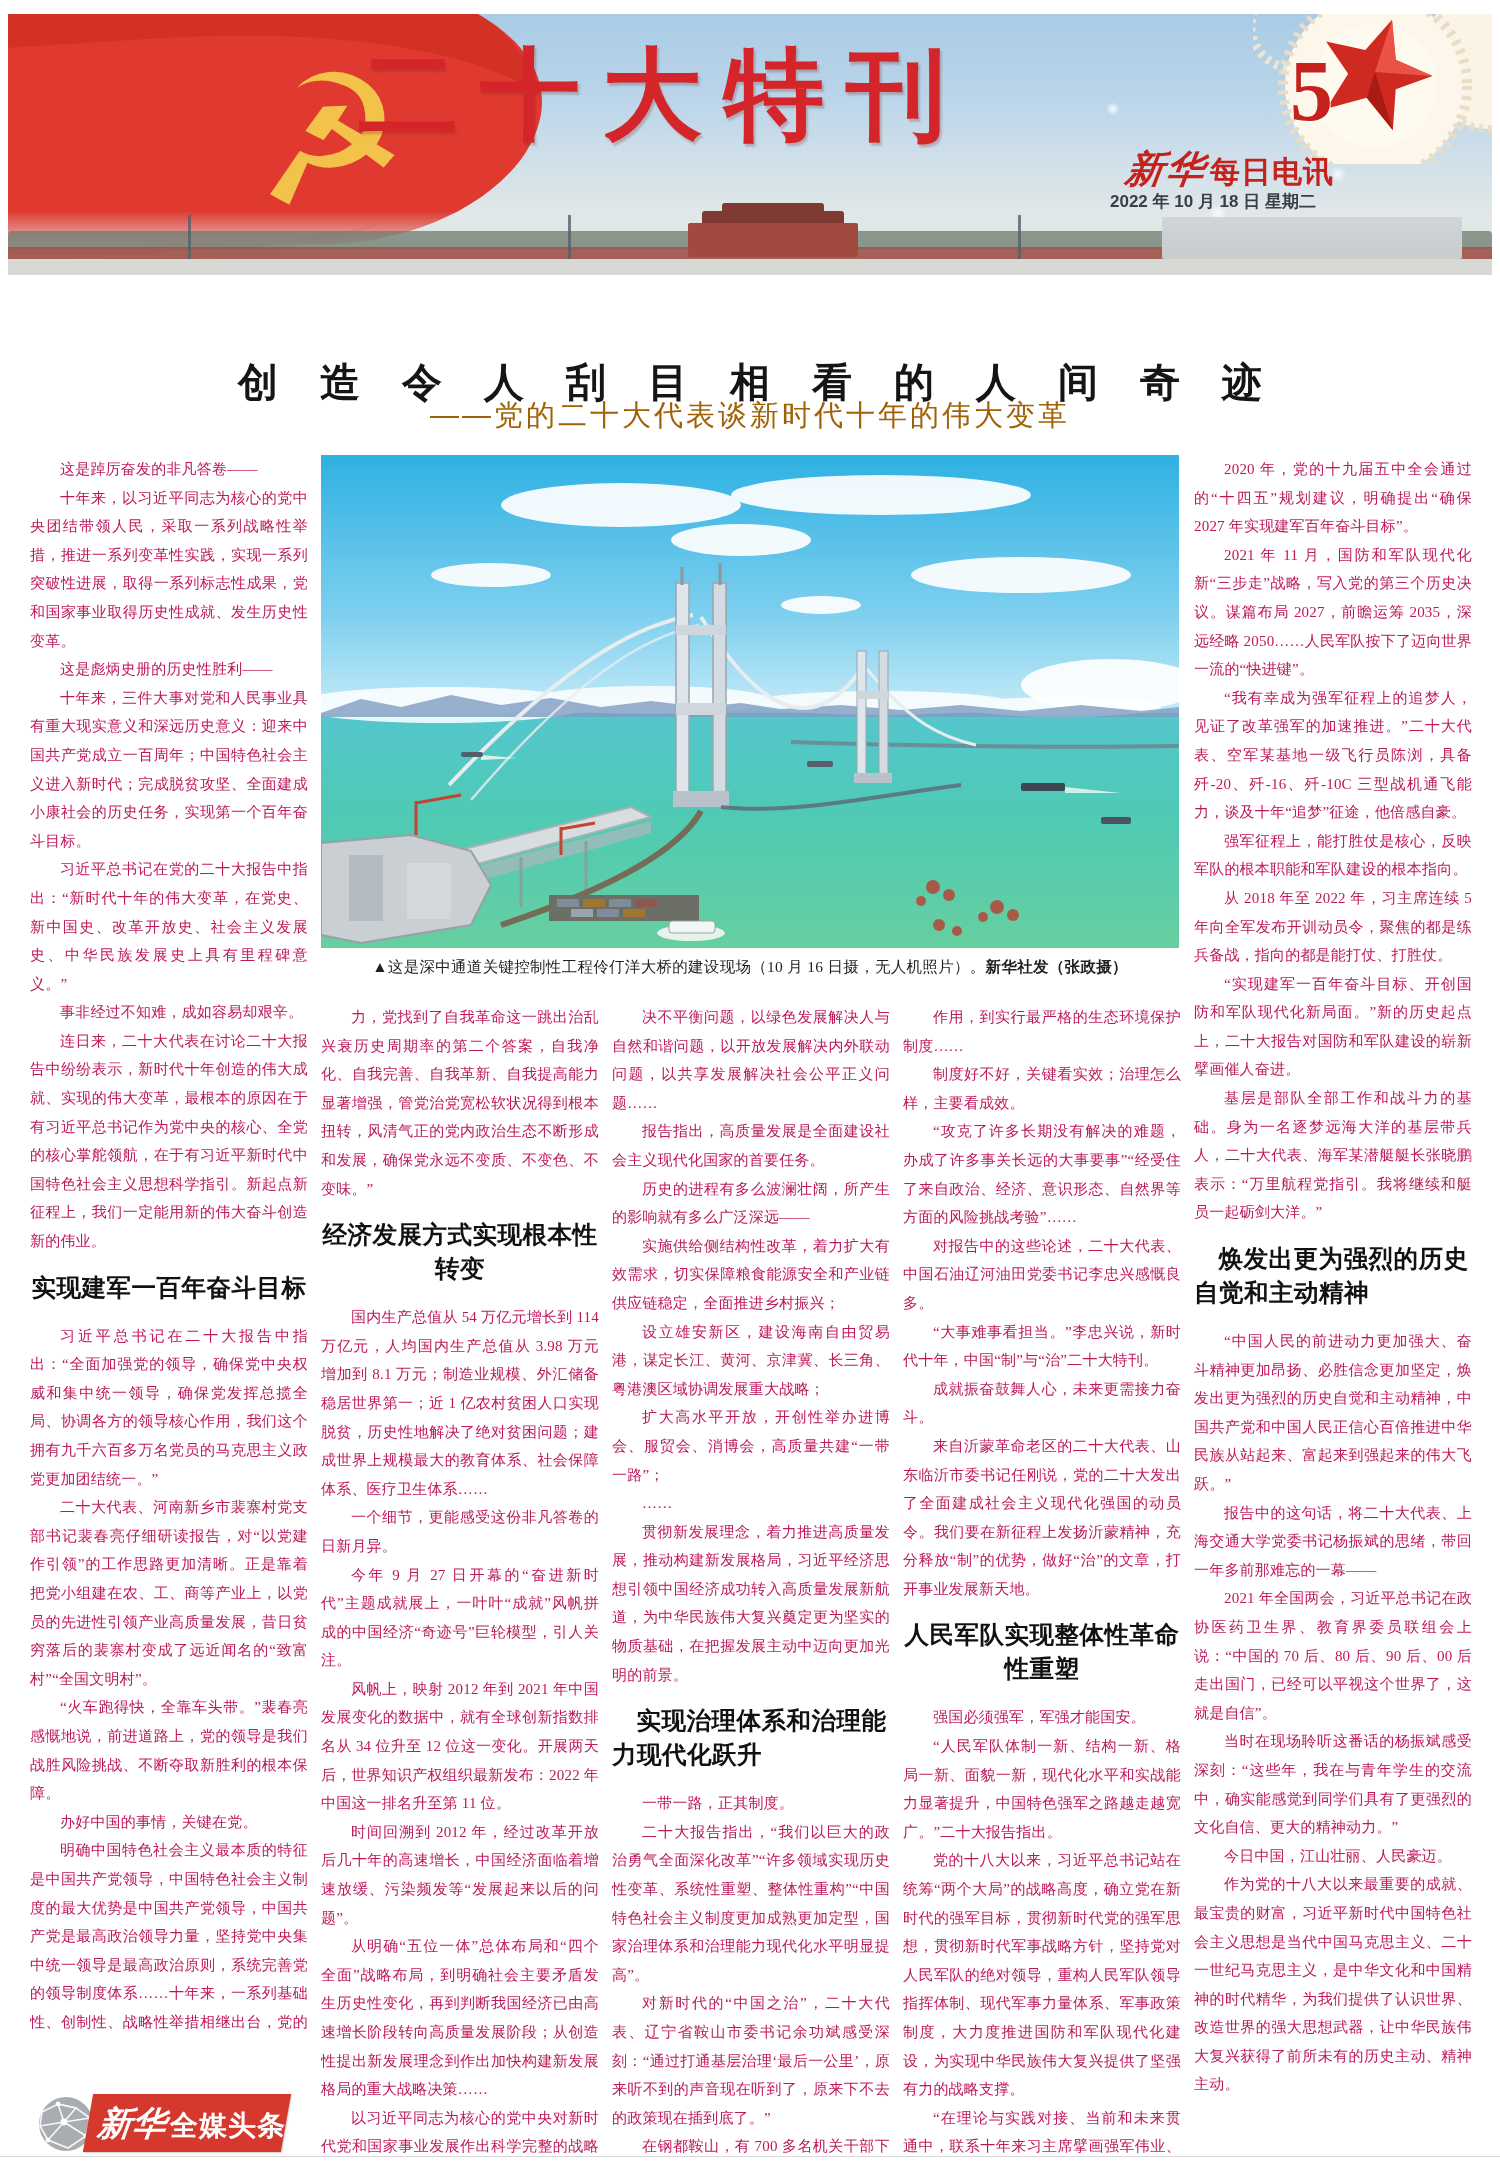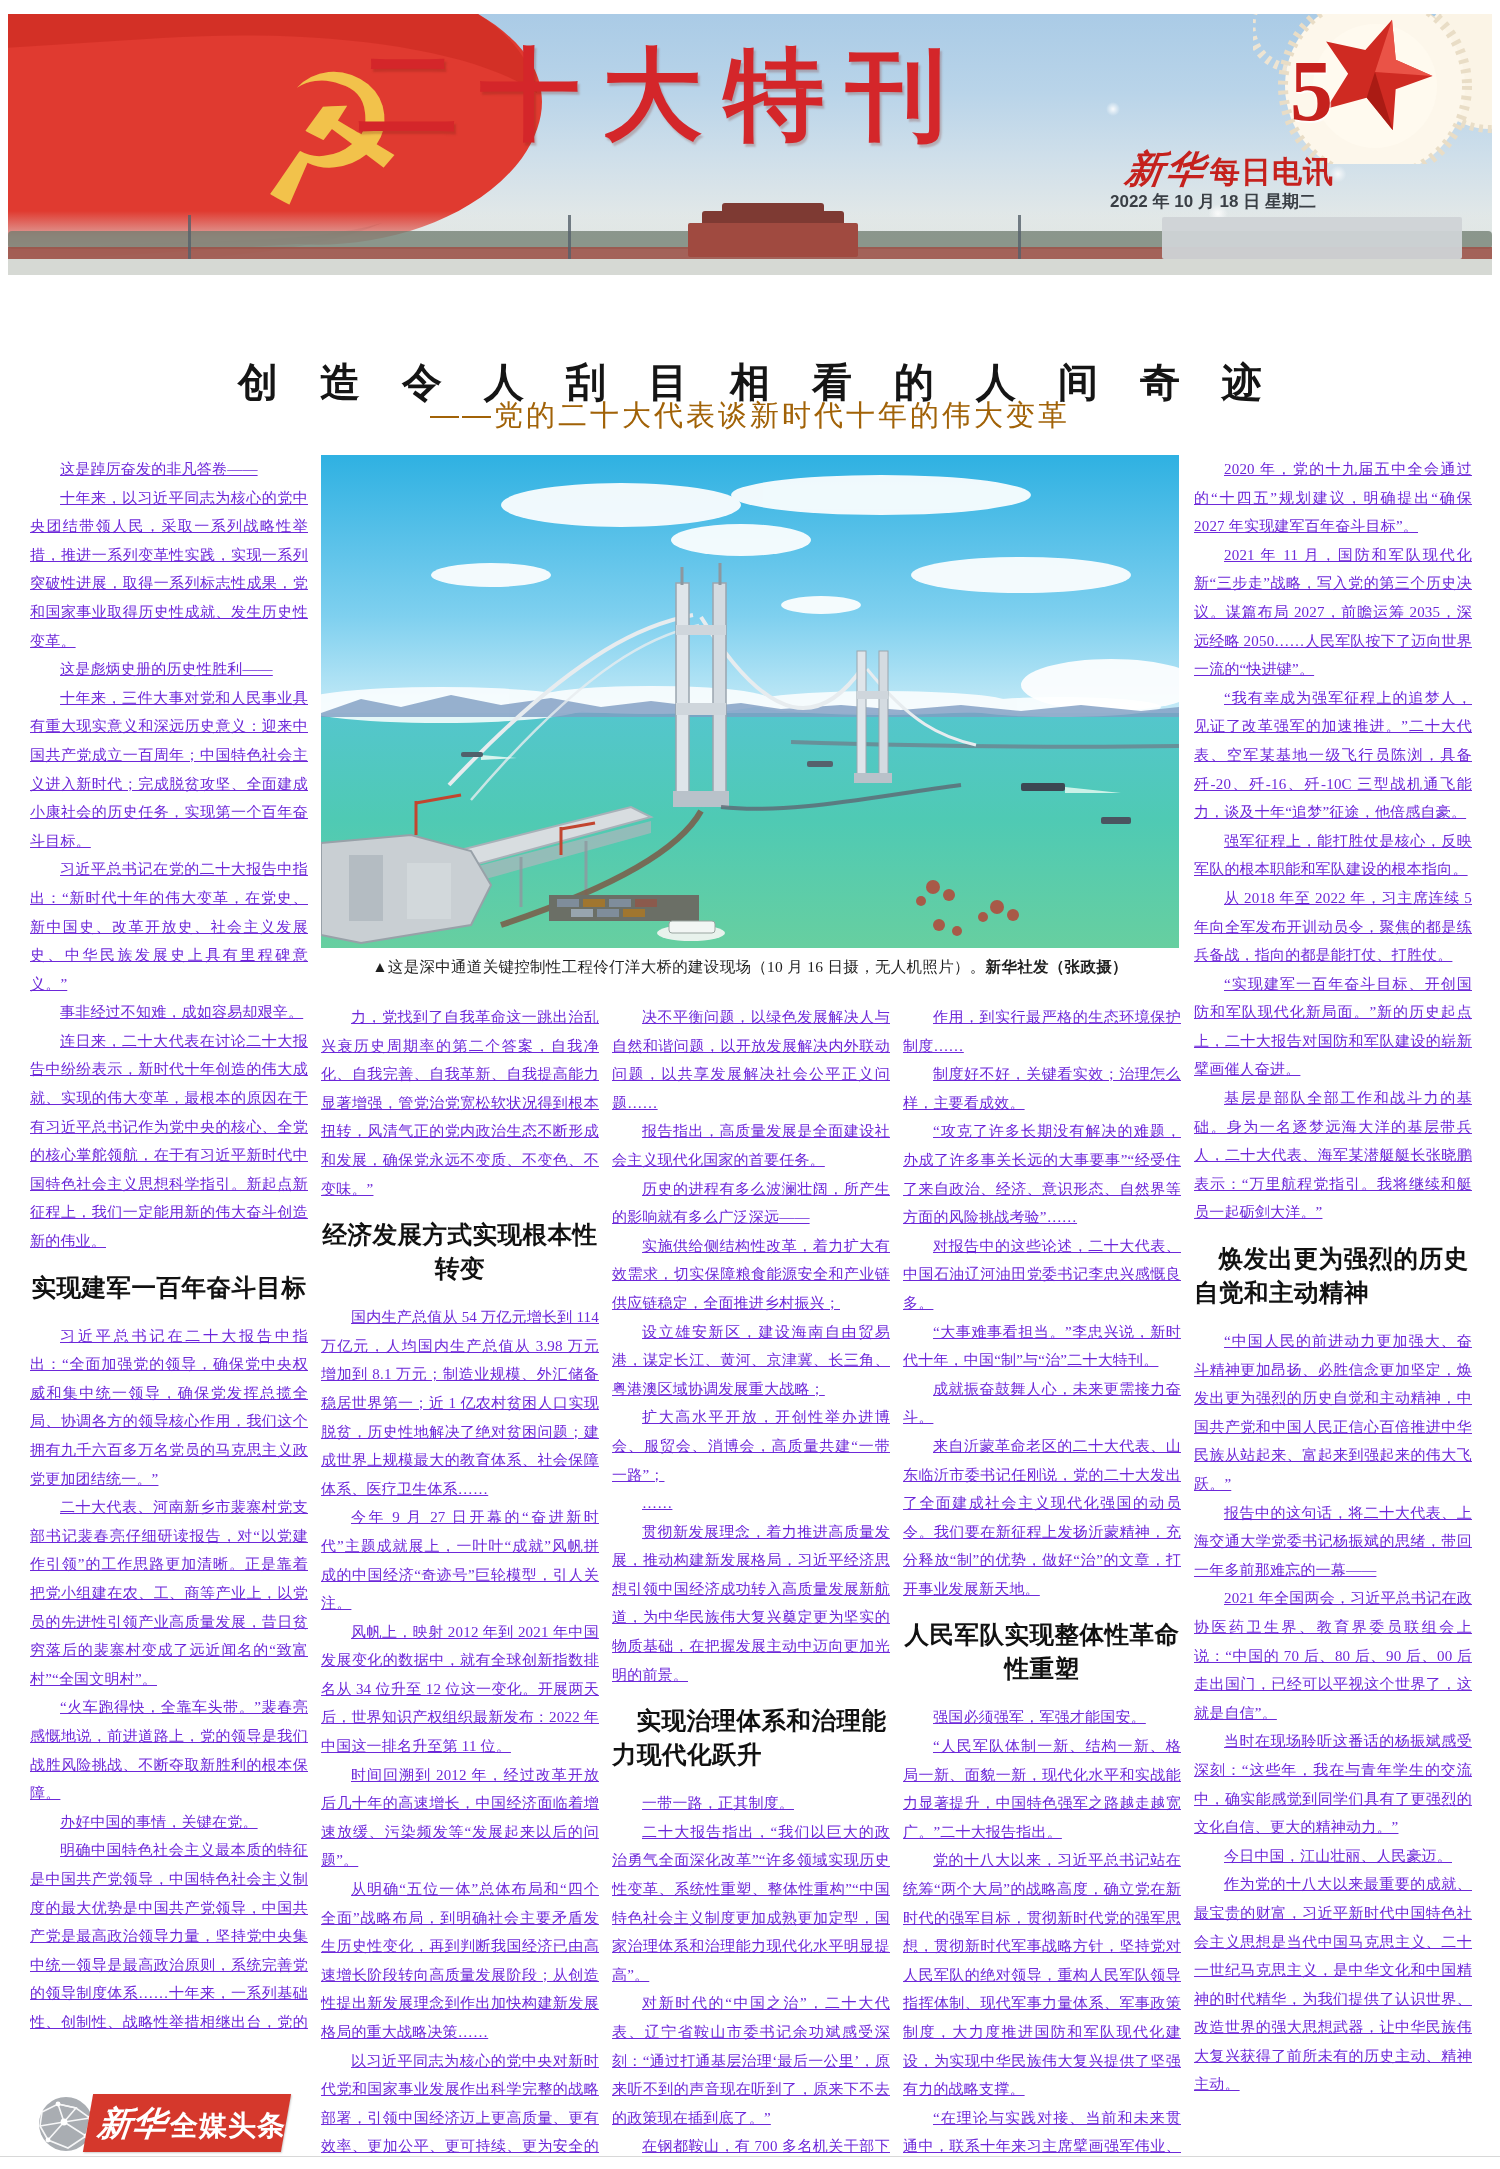--- a/index.html
+++ b/index.html
@@ -40,21 +40,21 @@
   .lamp{position:absolute;bottom:16px;width:3px;height:44px;background:#55606a;opacity:.8;}
   
   #headline{position:absolute;left:0;top:316px;width:100%;text-align:center;
     font-size:40px;line-height:80px;font-weight:bold;color:#151515;letter-spacing:42px;white-space:nowrap;text-indent:42px;}
   #subtitle{position:absolute;left:0;top:396px;width:100%;text-align:center;
     font-family:"Liberation Sans","DejaVu Sans",sans-serif;
     font-size:29px;font-weight:500;color:#a16207;letter-spacing:3px;}
   
   .col{position:absolute;width:278px;overflow:hidden;}
   .col p{margin:0;text-indent:2em;text-align:justify;font-size:15px;line-height:28.6px;
-    color:#6d28d9;letter-spacing:.2px;text-decoration:underline;}
+    color:#be185d;letter-spacing:.2px;}
   .col h2{margin:17px 0 15px;font-family:Liberation Mono, monospace;
     font-size:24.5px;line-height:34px;font-weight:bold;color:#111;text-align:center;letter-spacing:.5px;}
   .col h2.left{text-align:left;text-indent:1em;}
   #col1{left:30px;top:455px;height:1585px;}
   #col2{left:321px;top:1003px;height:1150px;}
   #col3{left:612px;top:1003px;height:1150px;}
   #col4{left:903px;top:1003px;height:1150px;}
   #col5{left:1194px;top:455px;height:1698px;}
   
   #photo{position:absolute;left:321px;top:455px;width:858px;height:493px;overflow:hidden;}
@@ -260,20 +260,21 @@
       <p>习近平总书记在二十大报告中指出：“全面加强党的领导，确保党中央权威和集中统一领导，确保党发挥总揽全局、协调各方的领导核心作用，我们这个拥有九千六百多万名党员的马克思主义政党更加团结统一。”</p>
       <p>二十大代表、河南新乡市裴寨村党支部书记裴春亮仔细研读报告，对“以党建作引领”的工作思路更加清晰。正是靠着把党小组建在农、工、商等产业上，以党员的先进性引领产业高质量发展，昔日贫穷落后的裴寨村变成了远近闻名的“致富村”“全国文明村”。</p>
       <p>“火车跑得快，全靠车头带。”裴春亮感慨地说，前进道路上，党的领导是我们战胜风险挑战、不断夺取新胜利的根本保障。</p>
       <p>办好中国的事情，关键在党。</p>
       <p>明确中国特色社会主义最本质的特征是中国共产党领导，中国特色社会主义制度的最大优势是中国共产党领导，中国共产党是最高政治领导力量，坚持党中央集中统一领导是最高政治原则，系统完善党的领导制度体系……十年来，一系列基础性、创制性、战略性举措相继出台，党的领导制度体系不断完善，党的领导方式更加科学。</p>
     </div>
   <div id="col2" class="col">
       <p>力，党找到了自我革命这一跳出治乱兴衰历史周期率的第二个答案，自我净化、自我完善、自我革新、自我提高能力显著增强，管党治党宽松软状况得到根本扭转，风清气正的党内政治生态不断形成和发展，确保党永远不变质、不变色、不变味。”</p>
       <h2>经济发展方式实现根本性转变</h2>
       <p>国内生产总值从 54 万亿元增长到 114 万亿元，人均国内生产总值从 3.98 万元增加到 8.1 万元；制造业规模、外汇储备稳居世界第一；近 1 亿农村贫困人口实现脱贫，历史性地解决了绝对贫困问题；建成世界上规模最大的教育体系、社会保障体系、医疗卫生体系……</p>
+      <p>一个细节，更能感受这份非凡答卷的日新月异。</p>
       <p>今年 9 月 27 日开幕的“奋进新时代”主题成就展上，一叶叶“成就”风帆拼成的中国经济“奇迹号”巨轮模型，引人关注。</p>
       <p>风帆上，映射 2012 年到 2021 年中国发展变化的数据中，就有全球创新指数排名从 34 位升至 12 位这一变化。开展两天后，世界知识产权组织最新发布：2022 年中国这一排名升至第 11 位。</p>
       <p>时间回溯到 2012 年，经过改革开放后几十年的高速增长，中国经济面临着增速放缓、污染频发等“发展起来以后的问题”。</p>
       <p>从明确“五位一体”总体布局和“四个全面”战略布局，到明确社会主要矛盾发生历史性变化，再到判断我国经济已由高速增长阶段转向高质量发展阶段；从创造性提出新发展理念到作出加快构建新发展格局的重大战略决策……</p>
       <p>以习近平同志为核心的党中央对新时代党和国家事业发展作出科学完整的战略部署，引领中国经济迈上更高质量、更有效率、更加公平、更可持续、更为安全的发展之路。</p>
     </div>
   <div id="col3" class="col">
       <p>决不平衡问题，以绿色发展解决人与自然和谐问题，以开放发展解决内外联动问题，以共享发展解决社会公平正义问题……</p>
       <p>报告指出，高质量发展是全面建设社会主义现代化国家的首要任务。</p>
       <p>历史的进程有多么波澜壮阔，所产生的影响就有多么广泛深远——</p>

